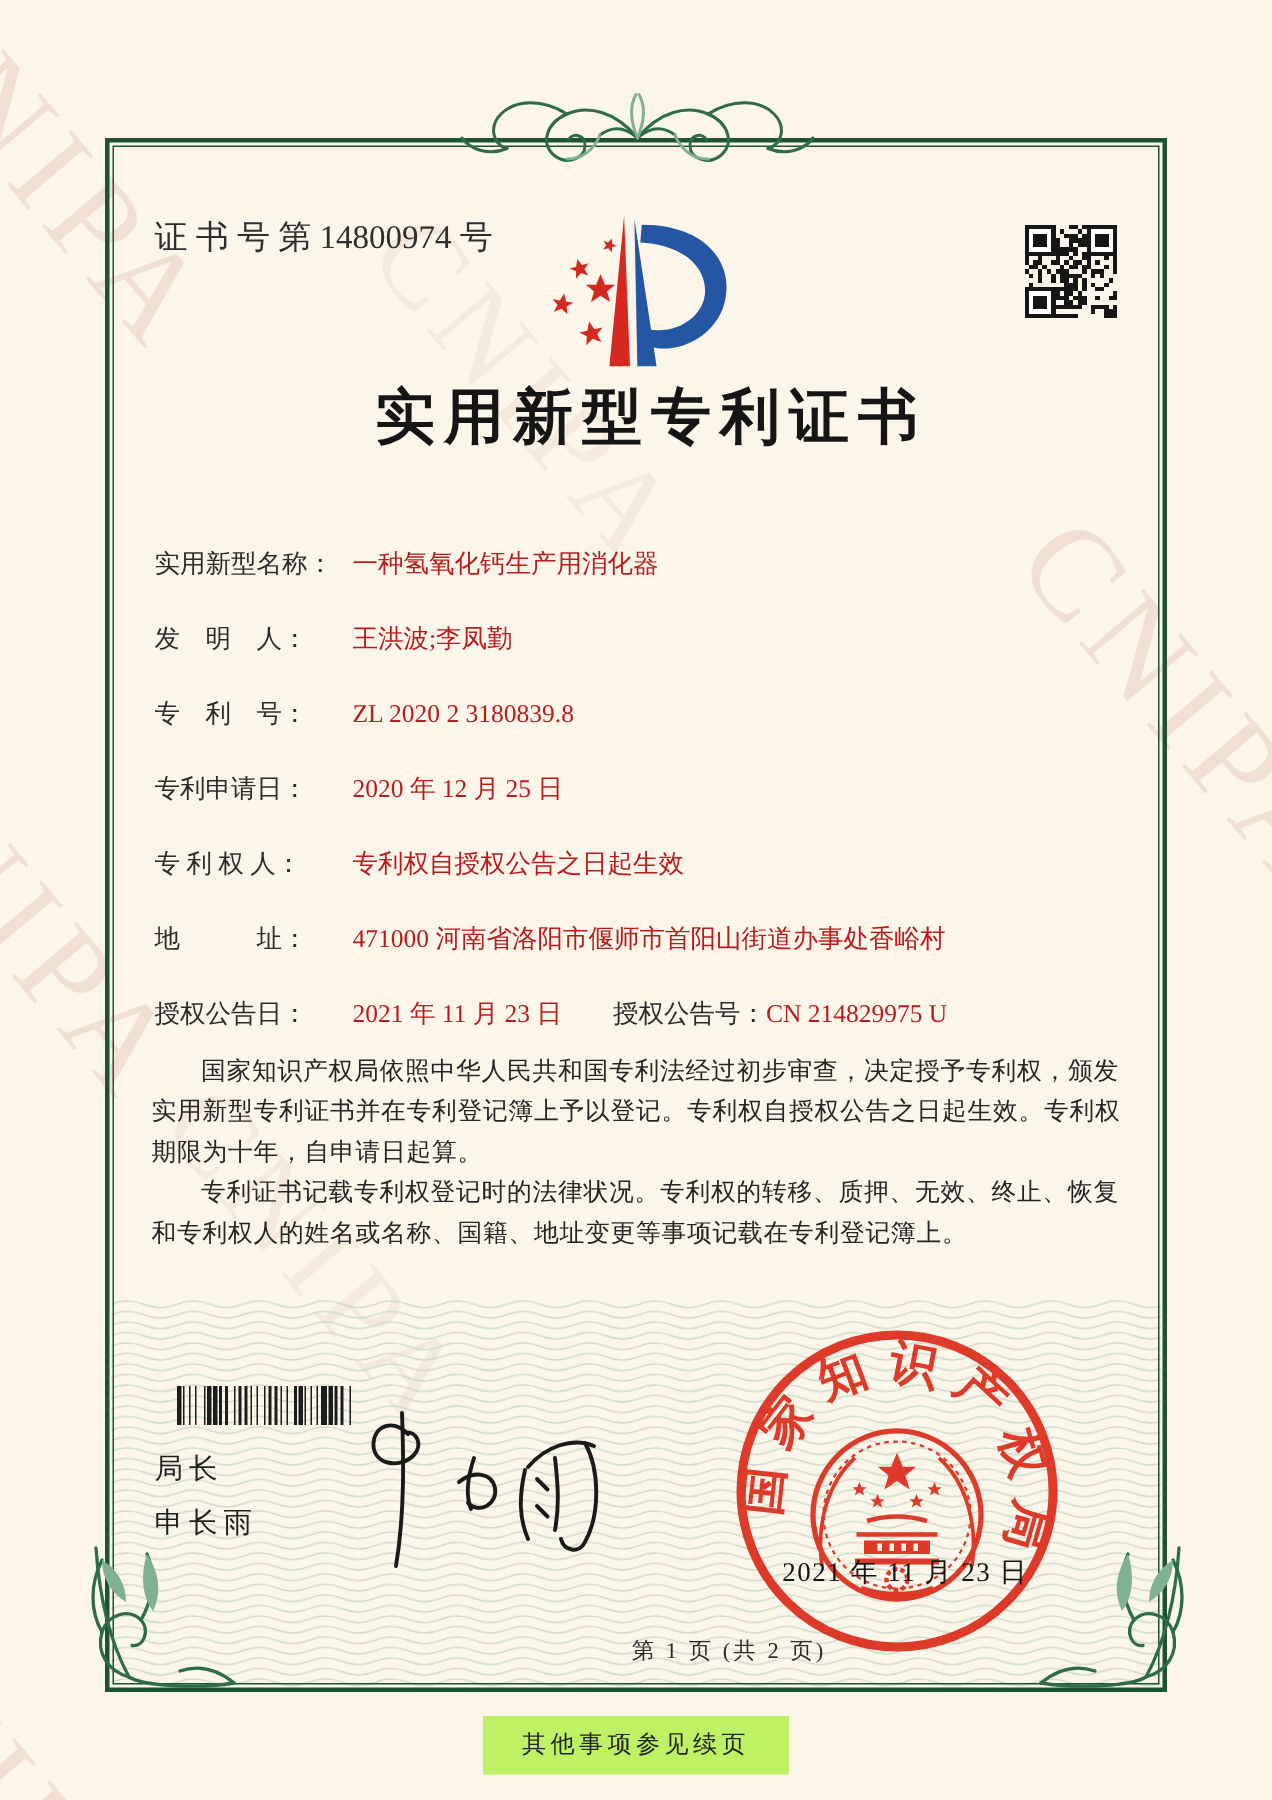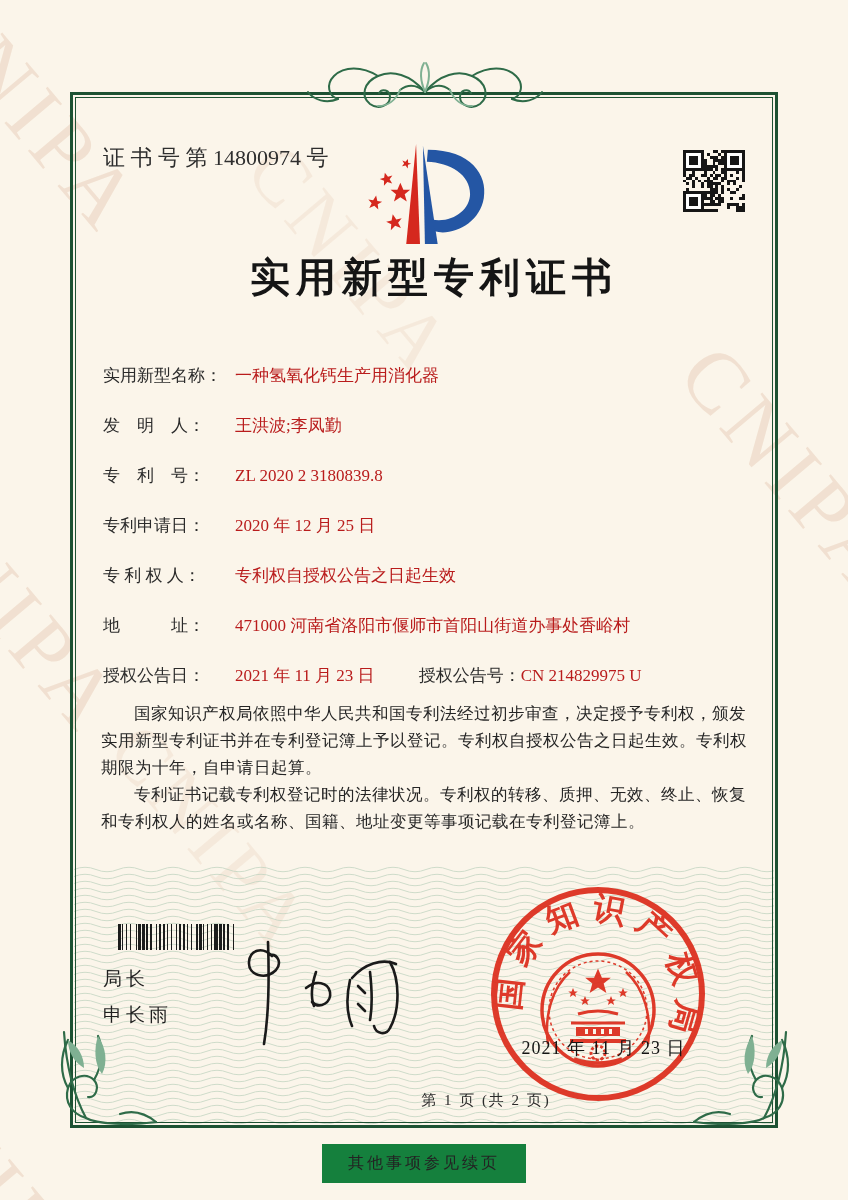--- a/index.html
+++ b/index.html
@@ -32,36 +32,36 @@
   .logo{left:350px; top:142px; width:140px; height:108px;}
   .qr{left:683px; top:150px; width:62px; height:62px;}
   .title{
     left:70px; top:250px; width:728px; text-align:center;
     font-size:40px; font-weight:bold; letter-spacing:6px; color:#151515;
   }
   .fields{left:103px; top:364px; width:660px; font-size:17px;}
   .frow{display:flex; align-items:baseline; margin-bottom:26px; line-height:24px;}
   .lbl{display:inline-block; width:132px; white-space:pre; flex:none; color:#2b2b2b;}
   .val{white-space:pre; color:#b91c1c;}
-  .grant2{margin-left:44px; display:flex; align-items:baseline;}
+  .grant2{margin-left:34px; display:flex; align-items:baseline;}
   .paras{left:101px; top:700px; width:650px; font-size:16.5px; line-height:27px; letter-spacing:.5px; color:#252525;}
   .paras p{margin:0; text-indent:2em;}
   .barcode{left:118px; top:924px; width:352px; height:26px; position:absolute; overflow:hidden; z-index:5;}
   .sig-title{left:103px; top:966px; font-size:19px; letter-spacing:4px; color:#1f1f1f;}
   .sig-name{left:103px; top:1002px; font-size:19px; letter-spacing:4px; color:#1f1f1f;}
   .signature{left:232px; top:938px; width:215px; height:112px;}
   .seal{left:486px; top:882px; width:225px; height:225px; z-index:6;}
   .seal-date{
     left:506px; top:1036px; width:195px; text-align:center; z-index:7;
     font-size:18px; letter-spacing:1px; color:#141414;
   }
   .page-info{left:70px; top:1091px; width:832px; text-align:center; font-size:15px; letter-spacing:2px; color:#2b2b2b;}
   .footer-note{
     left:50%; top:1144px; transform:translateX(-50%);
-    background:#15803d; padding:9px 26px; font-size:16px; letter-spacing:3px;
+    background:#bef264; padding:9px 26px; font-size:16px; letter-spacing:3px;
     color:#232323; z-index:5; white-space:nowrap;
   }
   .abs{position:absolute;}
 </style>
 </head>
 <body>
 
 <div id="page">
 
   <div class="wm" style="left:-24px; top:-34px;">CNIPA</div>

